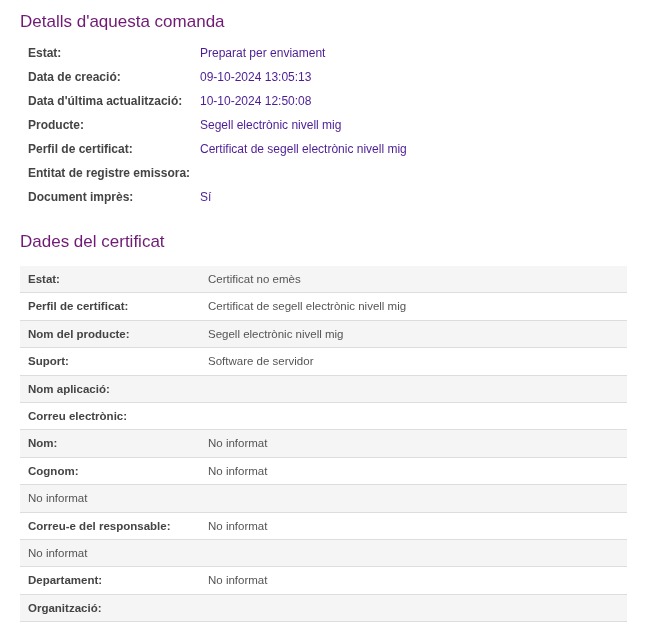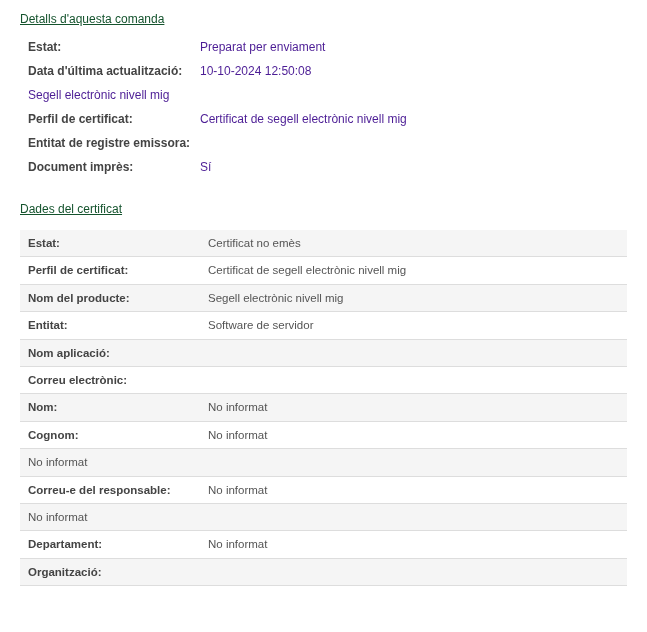--- a/index.html
+++ b/index.html
@@ -5,25 +5,24 @@
     * { box-sizing: border-box; margin: 0; padding: 0; }
     body {
       font-family: "Segoe UI", Arial, sans-serif;
       font-size: 12px;
       color: #555;
       background: #fff;
       width: 647px;
       padding: 8px 16px 20px 16px;
     }
     h2.section-title {
-      font-size: 12px;
+      font-size: 17px;
       font-weight: 400;
-      color: #14532d;
+      color: #701a75;
       margin: 4px 0 14px 4px;
-      text-decoration: underline;
     }
     .order-details {
       margin: 0 0 28px 12px;
     }
     .order-row {
       display: flex;
       margin-bottom: 10px;
       font-size: 12px;
     }
     .order-row .label {
@@ -64,24 +63,29 @@
 <body>
 
 <h2 class="section-title">Detalls d'aquesta comanda</h2>
 
 <div class="order-details">
   <div class="order-row">
       <span class="label">Estat:</span>
       <span class="value">Preparat per enviament</span>
     </div>
   <div class="order-row">
+      <span class="label">Data de creació:</span>
+      <span class="value">09-10-2024 13:05:13</span>
+    </div>
+  <div class="order-row">
       <span class="label">Data d'última actualització:</span>
       <span class="value">10-10-2024 12:50:08</span>
     </div>
   <div class="order-row">
+      <span class="label">Producte:</span>
       <span class="value">Segell electrònic nivell mig</span>
     </div>
   <div class="order-row">
       <span class="label">Perfil de certificat:</span>
       <span class="value">Certificat de segell electrònic nivell mig</span>
     </div>
   <div class="order-row">
       <span class="label">Entitat de registre emissora:</span>
       <span class="value"></span>
     </div>
@@ -100,21 +104,21 @@
     </div>
   <div class="cert-row">
       <span class="label">Perfil de certificat:</span>
       <span class="value">Certificat de segell electrònic nivell mig</span>
     </div>
   <div class="cert-row">
       <span class="label">Nom del producte:</span>
       <span class="value">Segell electrònic nivell mig</span>
     </div>
   <div class="cert-row">
-      <span class="label">Entitat:</span>
+      <span class="label">Suport:</span>
       <span class="value">Software de servidor</span>
     </div>
   <div class="cert-row">
       <span class="label">Nom aplicació:</span>
       <span class="value"></span>
     </div>
   <div class="cert-row">
       <span class="label">Correu electrònic:</span>
       <span class="value"></span>
     </div>

